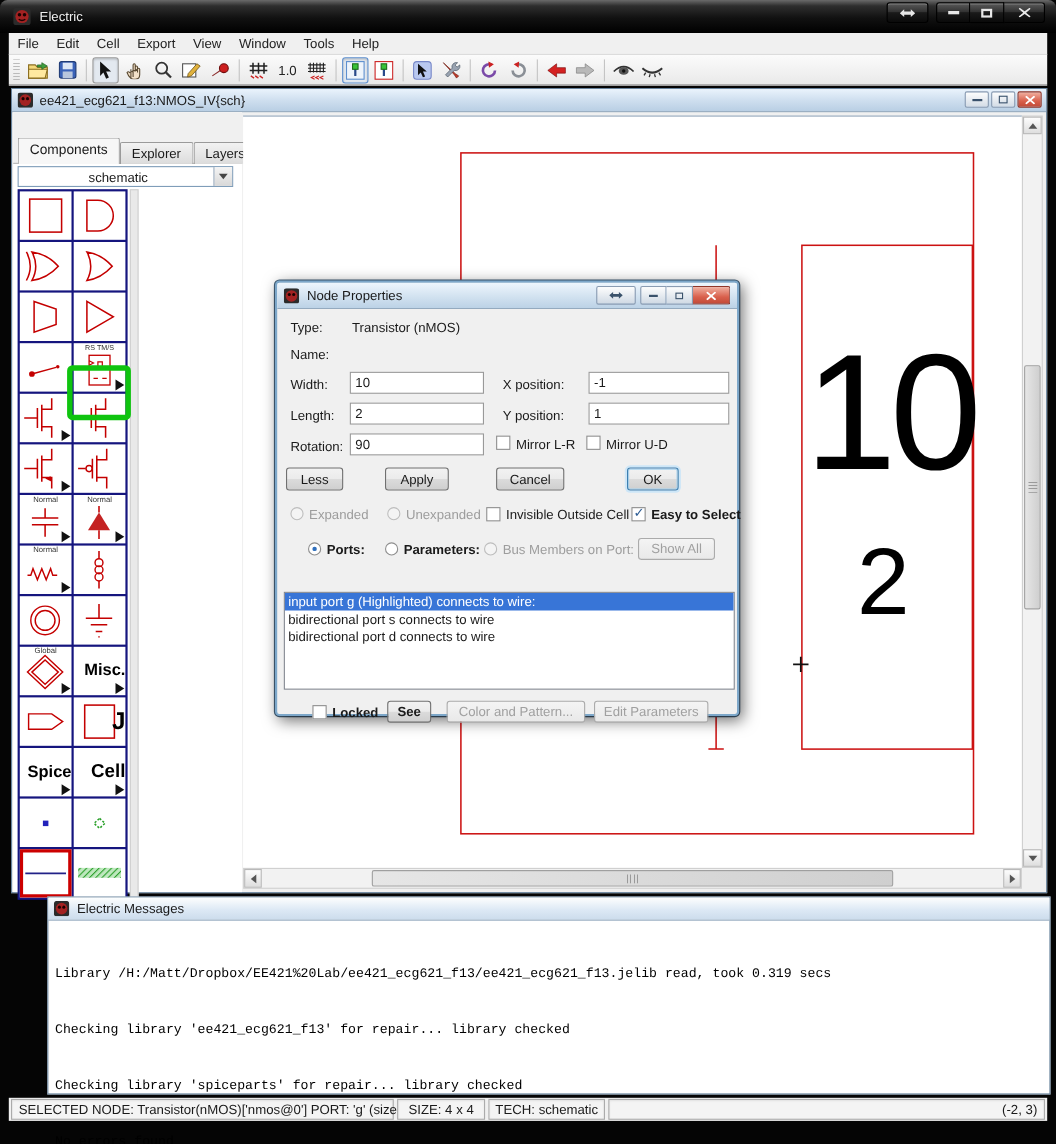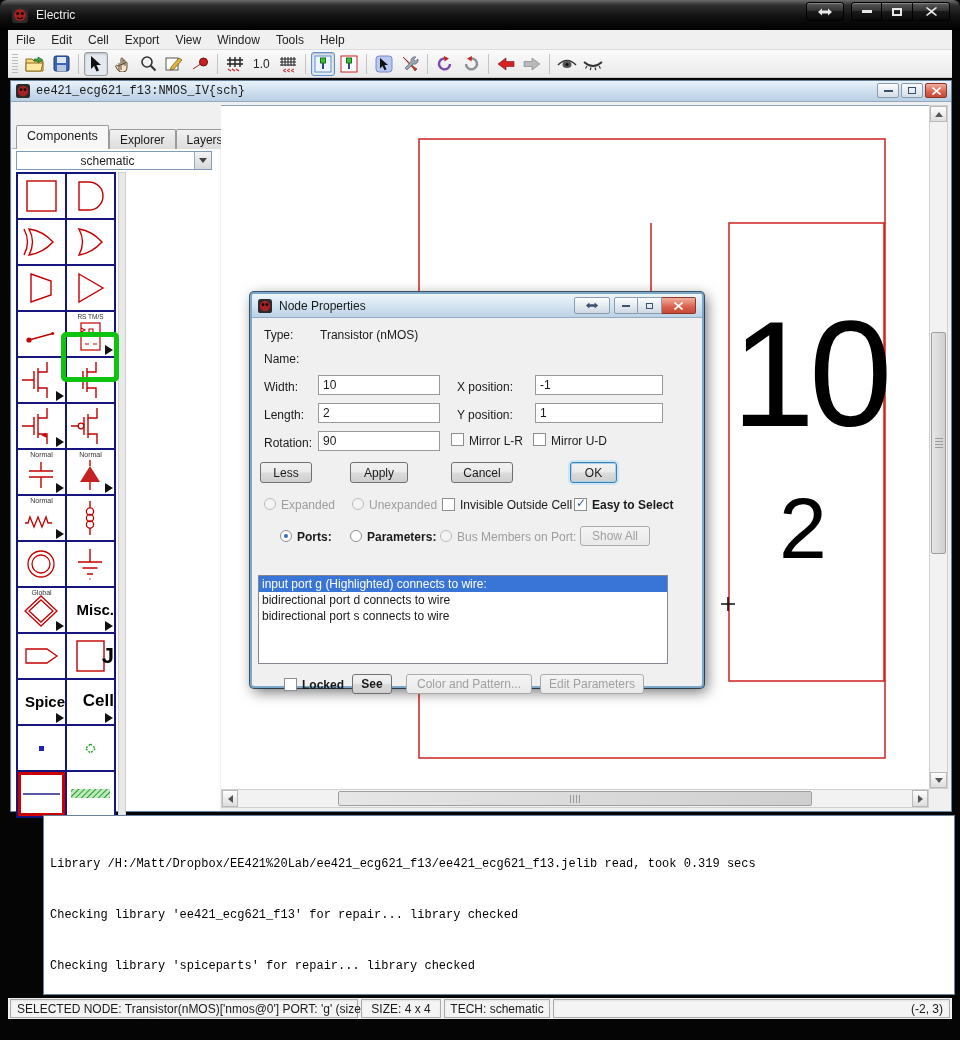--- a/index.html
+++ b/index.html
@@ -48,21 +48,21 @@
   .radio.on::after { content:""; position:absolute; left:3px; top:3px; width:4px; height:4px; border-radius:50%; background:#2f6fbd; }
   .radio.dis, .cb.dis { border-color:#bdbdbd; background:#f4f4f4; }
   .lbl { position:absolute; white-space:nowrap; }
   .dis-t { color:#9d9d9d; }
 
   
   .edit-win { position:absolute; left:10px; top:80px; width:942px; height:732px;
     background:#f0f0f0; border:1px solid #67829c; }
   .sub-title { height:21px; background:linear-gradient(#eaf3fc,#cfdfef 50%,#b9cfe4);
     border-bottom:1px solid #93a8bd; display:flex; align-items:center; position:relative; }
-  .sub-title .ttext { margin-left:6px; color:#1a1a1a;font-family:Liberation Mono, monospace; }
+  .sub-title .ttext { margin-left:6px; color:#1a1a1a; }
   .sub-title .app-icon { width:14px; height:14px; margin-left:5px; }
   .small-btns { position:absolute; right:4px; top:2px; display:flex; gap:2px; }
   .sm-btn { width:22px; height:15px; border:1px solid #8a9cb2; border-radius:2px;
     background:linear-gradient(#fdfdfd,#d3dce6); display:flex; align-items:center; justify-content:center; }
   .sm-btn.close { background:linear-gradient(#f0b0a0,#d9604c 60%,#c24a38); border-color:#8f3528; }
 
   .tabs { position:absolute; left:4px; top:23px; display:flex; align-items:flex-end; height:24px; }
   .tab { border:1px solid #9a9a9a; border-bottom:none; padding:3px 10px 4px; background:linear-gradient(#f2f2f2,#dcdcdc); height:20px; border-radius:2px 2px 0 0; }
   .tab.active { background:#f7f7f7; height:24px; font-size:12.5px; }
   .left-panel { position:absolute; left:1px; top:21px; width:208px; height:709px; background:#fff; }
@@ -90,22 +90,22 @@
   .thumb { position:absolute; background:linear-gradient(90deg,#e6e6e6,#cfcfcf); border:1px solid #9f9f9f; border-radius:2px; display:flex; align-items:center; justify-content:center; }
   .grip-h { width:10px; height:8px; background:repeating-linear-gradient(90deg,#9a9a9a 0 1px, transparent 1px 3px); }
   .grip-v { width:8px; height:10px; background:repeating-linear-gradient(#9a9a9a 0 1px, transparent 1px 3px); }
   .tri { width:0; height:0; }
   .tri.up { border-left:4px solid transparent; border-right:4px solid transparent; border-bottom:5px solid #555; }
   .tri.down { border-left:4px solid transparent; border-right:4px solid transparent; border-top:5px solid #555; }
   .tri.left { border-top:4px solid transparent; border-bottom:4px solid transparent; border-right:5px solid #555; }
   .tri.right { border-top:4px solid transparent; border-bottom:4px solid transparent; border-left:5px solid #555; }
 
   
-  .dialog { position:absolute; left:250px; top:255px; width:454px; height:396px; background:#f0f0f0;
-    border:2px solid #7da7c9; border-radius:4px; box-shadow:3px 4px 14px rgba(0,0,0,.55), 0 0 0 1px #46637c; z-index:40;margin-top:37px; }
+  .dialog { position:absolute; left:250px; top:255px; width:422px; height:396px; background:#f0f0f0;
+    border:2px solid #7da7c9; border-radius:4px; box-shadow:3px 4px 14px rgba(0,0,0,.55), 0 0 0 1px #46637c; z-index:40; }
   .dlg-title { height:24px; background:linear-gradient(#eef6fd,#d2e2f0 55%,#bcd2e6); border-bottom:1px solid #94aabf;
     border-radius:2px 2px 0 0; display:flex; align-items:center; position:relative; }
   .dlg-title .app-icon { width:14px; height:14px; margin-left:6px; }
   .dlg-title .ttext { margin-left:7px; }
   .dlg-body { position:relative; width:100%; height:370px; }
   .dlg-btns { position:absolute; right:6px; top:3px; display:flex; gap:4px; align-items:center; }
   .d-btn { height:17px; border:1px solid #8a9cb2; border-radius:2px; background:linear-gradient(#fdfdfd,#cfd9e4); display:flex; align-items:center; justify-content:center; }
   .d-btn.close { background:linear-gradient(#f0b0a0,#d9604c 60%,#c24a38); border-color:#8f3528; }
   .d-group { display:flex; }
   .d-group .d-btn { border-radius:0; border-left-width:0; }
@@ -640,33 +640,42 @@
     <span class="radio on" style="position:absolute;left:28px;top:212px"></span>
     <span class="lbl" style="left:45px;top:212px;font-weight:bold">Ports:</span>
     <span class="radio" style="position:absolute;left:98px;top:212px"></span>
     <span class="lbl" style="left:115px;top:212px;font-weight:bold">Parameters:</span>
     <span class="radio dis" style="position:absolute;left:188px;top:212px"></span>
     <span class="lbl dis-t" style="left:205px;top:212px">Bus Members on Port:</span>
     <div class="btn dis" style="position:absolute;left:328px;top:208px;width:70px;height:20px">Show All</div>
 
     <div class="ports-list">
       <div class="prow sel">input port g (Highlighted) connects to wire:</div>
+      <div class="prow">bidirectional port s connects to wire</div>
       <div class="prow">bidirectional port d connects to wire</div>
-      <div class="prow">bidirectional port s connects to wire</div>
     </div>
 
     <span class="cb" style="position:absolute;left:32px;top:360px"></span>
     <span class="lbl" style="left:50px;top:360px;font-weight:bold">Locked</span>
     <div class="btn" style="position:absolute;left:100px;top:356px;width:40px;height:20px;font-weight:bold">See</div>
     <div class="btn dis" style="position:absolute;left:154px;top:356px;width:126px;height:20px">Color and Pattern...</div>
     <div class="btn dis" style="position:absolute;left:288px;top:356px;width:104px;height:20px">Edit Parameters</div>
   </div>
 </div>
 
 <div class="msg-win">
+  <div class="msg-title">
+    <svg class="app-icon" viewBox="0 0 16 16">
+      <rect x="0" y="0" width="16" height="16" rx="3" fill="#2b2b2b"></rect>
+      <circle cx="8" cy="8" r="6" fill="#a32222"></circle>
+      <circle cx="5.7" cy="6.5" r="1.6" fill="#1a0202"></circle>
+        <circle cx="10.3" cy="6.5" r="1.6" fill="#1a0202"></circle>
+    </svg>
+    <span class="ttext">Electric Messages</span>
+  </div>
   <div class="msg-body">
     <div>Library /H:/Matt/Dropbox/EE421%20Lab/ee421_ecg621_f13/ee421_ecg621_f13.jelib read, took 0.319 secs</div>
     <div>Checking library 'ee421_ecg621_f13' for repair... library checked</div>
     <div>Checking library 'spiceparts' for repair... library checked</div>
     <div>No errors found</div>
     
     
     
     
   </div>

